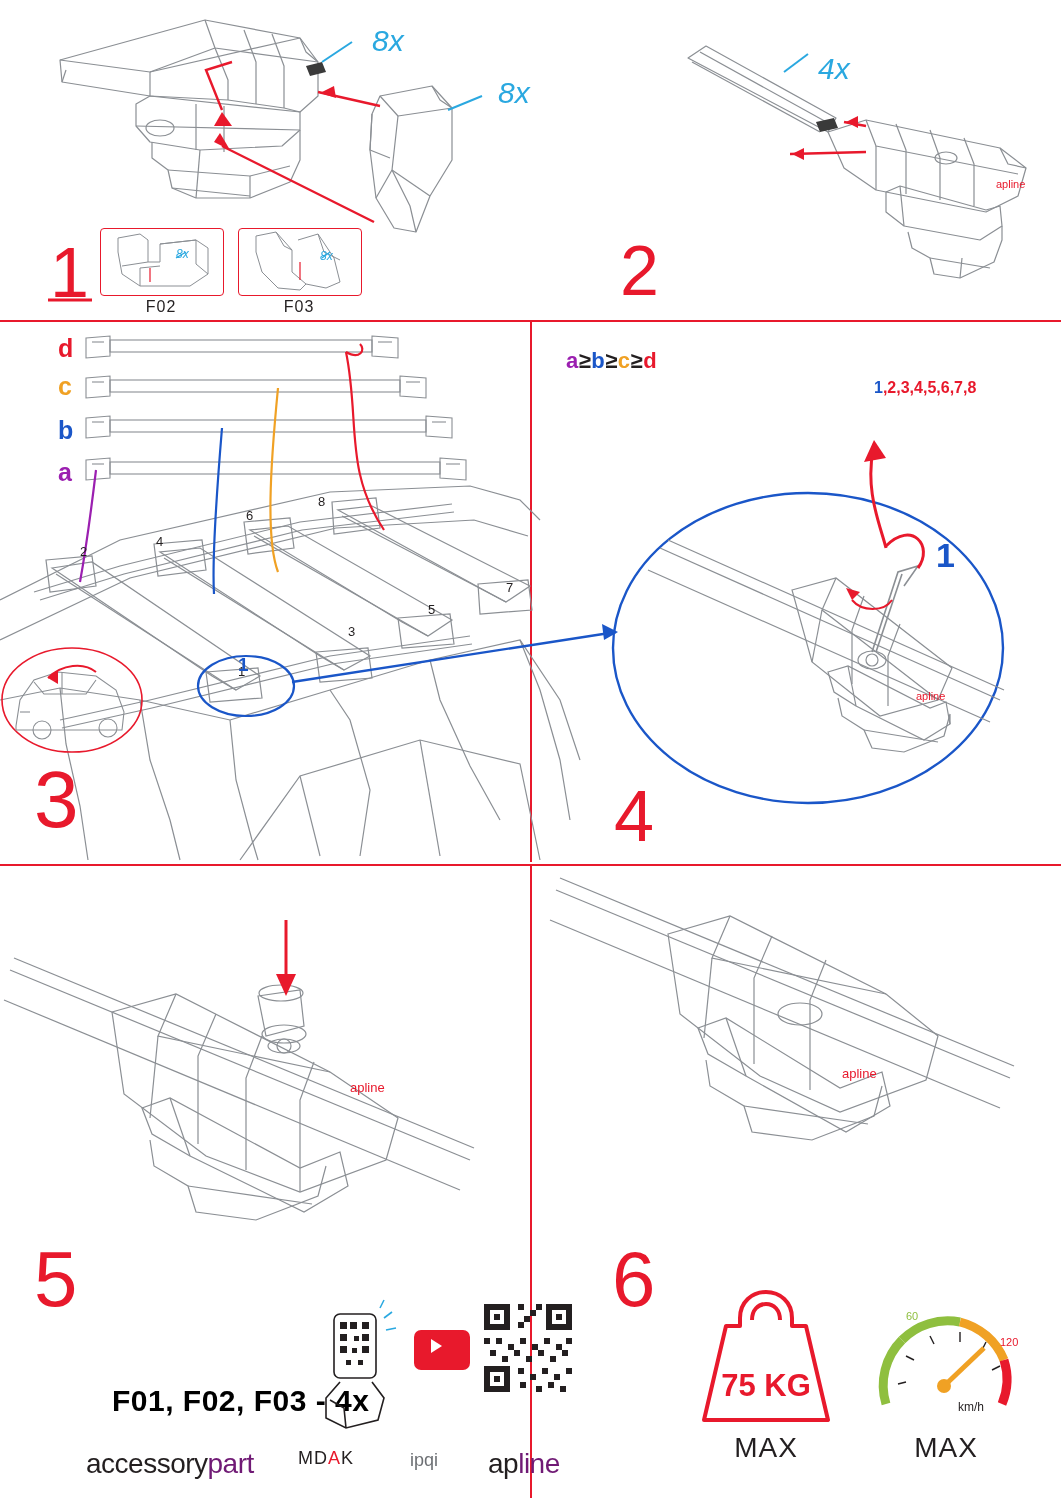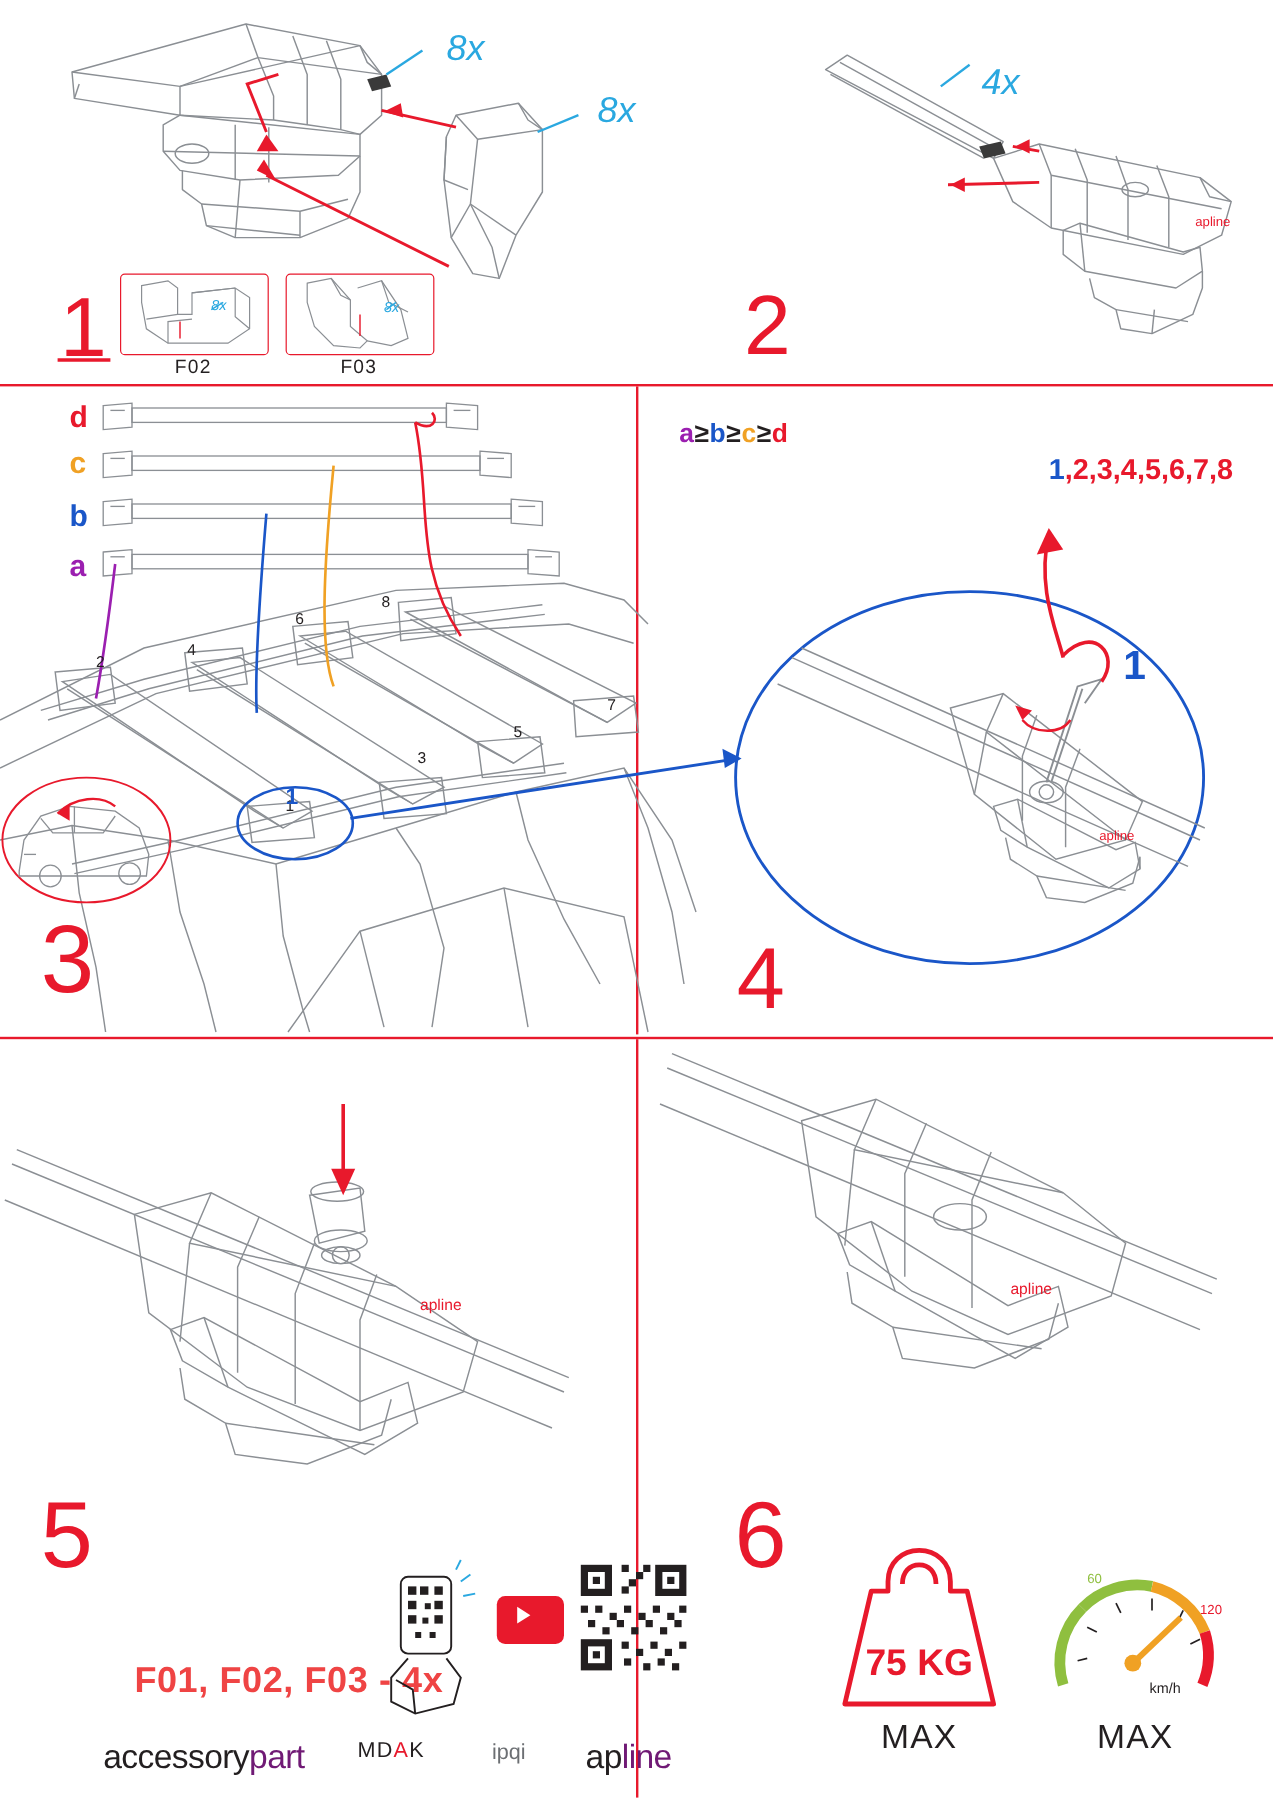--- a/index.html
+++ b/index.html
@@ -18,40 +18,40 @@
   .lbl{position:absolute;line-height:1;white-space:nowrap;}
 
   
   .qty{color:#2aa8e0;font-size:30px;font-style:italic;}
 
   
   .letter{font-size:25px;font-weight:bold;}
 
   .formula{font-size:22px;font-weight:bold;letter-spacing:.5px;}
 
-  .numlist{font-size:24px;font-weight:bold;}
+  .numlist{font-size:16px;font-weight:bold;}
 
   svg{position:absolute;left:0;top:0;overflow:visible;}
 
   .fo-box{position:absolute;border:1.4px solid #e8192c;border-radius:4px;}
   .fo-cap{position:absolute;font-size:16px;color:#231f20;letter-spacing:1px;text-align:center;}
 
   .brandrow{position:absolute;}
   .brand{font-size:28px;letter-spacing:-.5px;}
   .brand .k{color:#231f20;}
   .brand .r{color:#701a75;}
   .brand-small{font-size:18px;color:#231f20;}
 
   .kgtxt{position:absolute;color:#e8192c;font-size:31px;font-weight:bold;}
   .maxtxt{position:absolute;font-size:28px;color:#231f20;letter-spacing:1px;}
   .kmh{position:absolute;font-size:12px;color:#231f20;padding-left:36px;}
   .gaugetick{position:absolute;font-size:11px;color:#8fbf3f;}
   .gaugetick.b{color:#e8192c;}
 
-  .folist{position:absolute;color:#ef4444;font-size:30px;font-weight:bold;letter-spacing:.5px;}
+  .folist{position:absolute;color:#000000;font-size:30px;font-weight:bold;letter-spacing:.5px;}
 
   .ytbox{position:absolute;background:#e8192c;border-radius:7px;}
   .ytbox:after{content:"";position:absolute;left:17px;top:9px;border-left:11px solid #fff;border-top:7px solid transparent;border-bottom:7px solid transparent;}
 </style>
 </head>
 <body>
 
 <div class="sheet">
 
   <div class="rule r1"></div>

